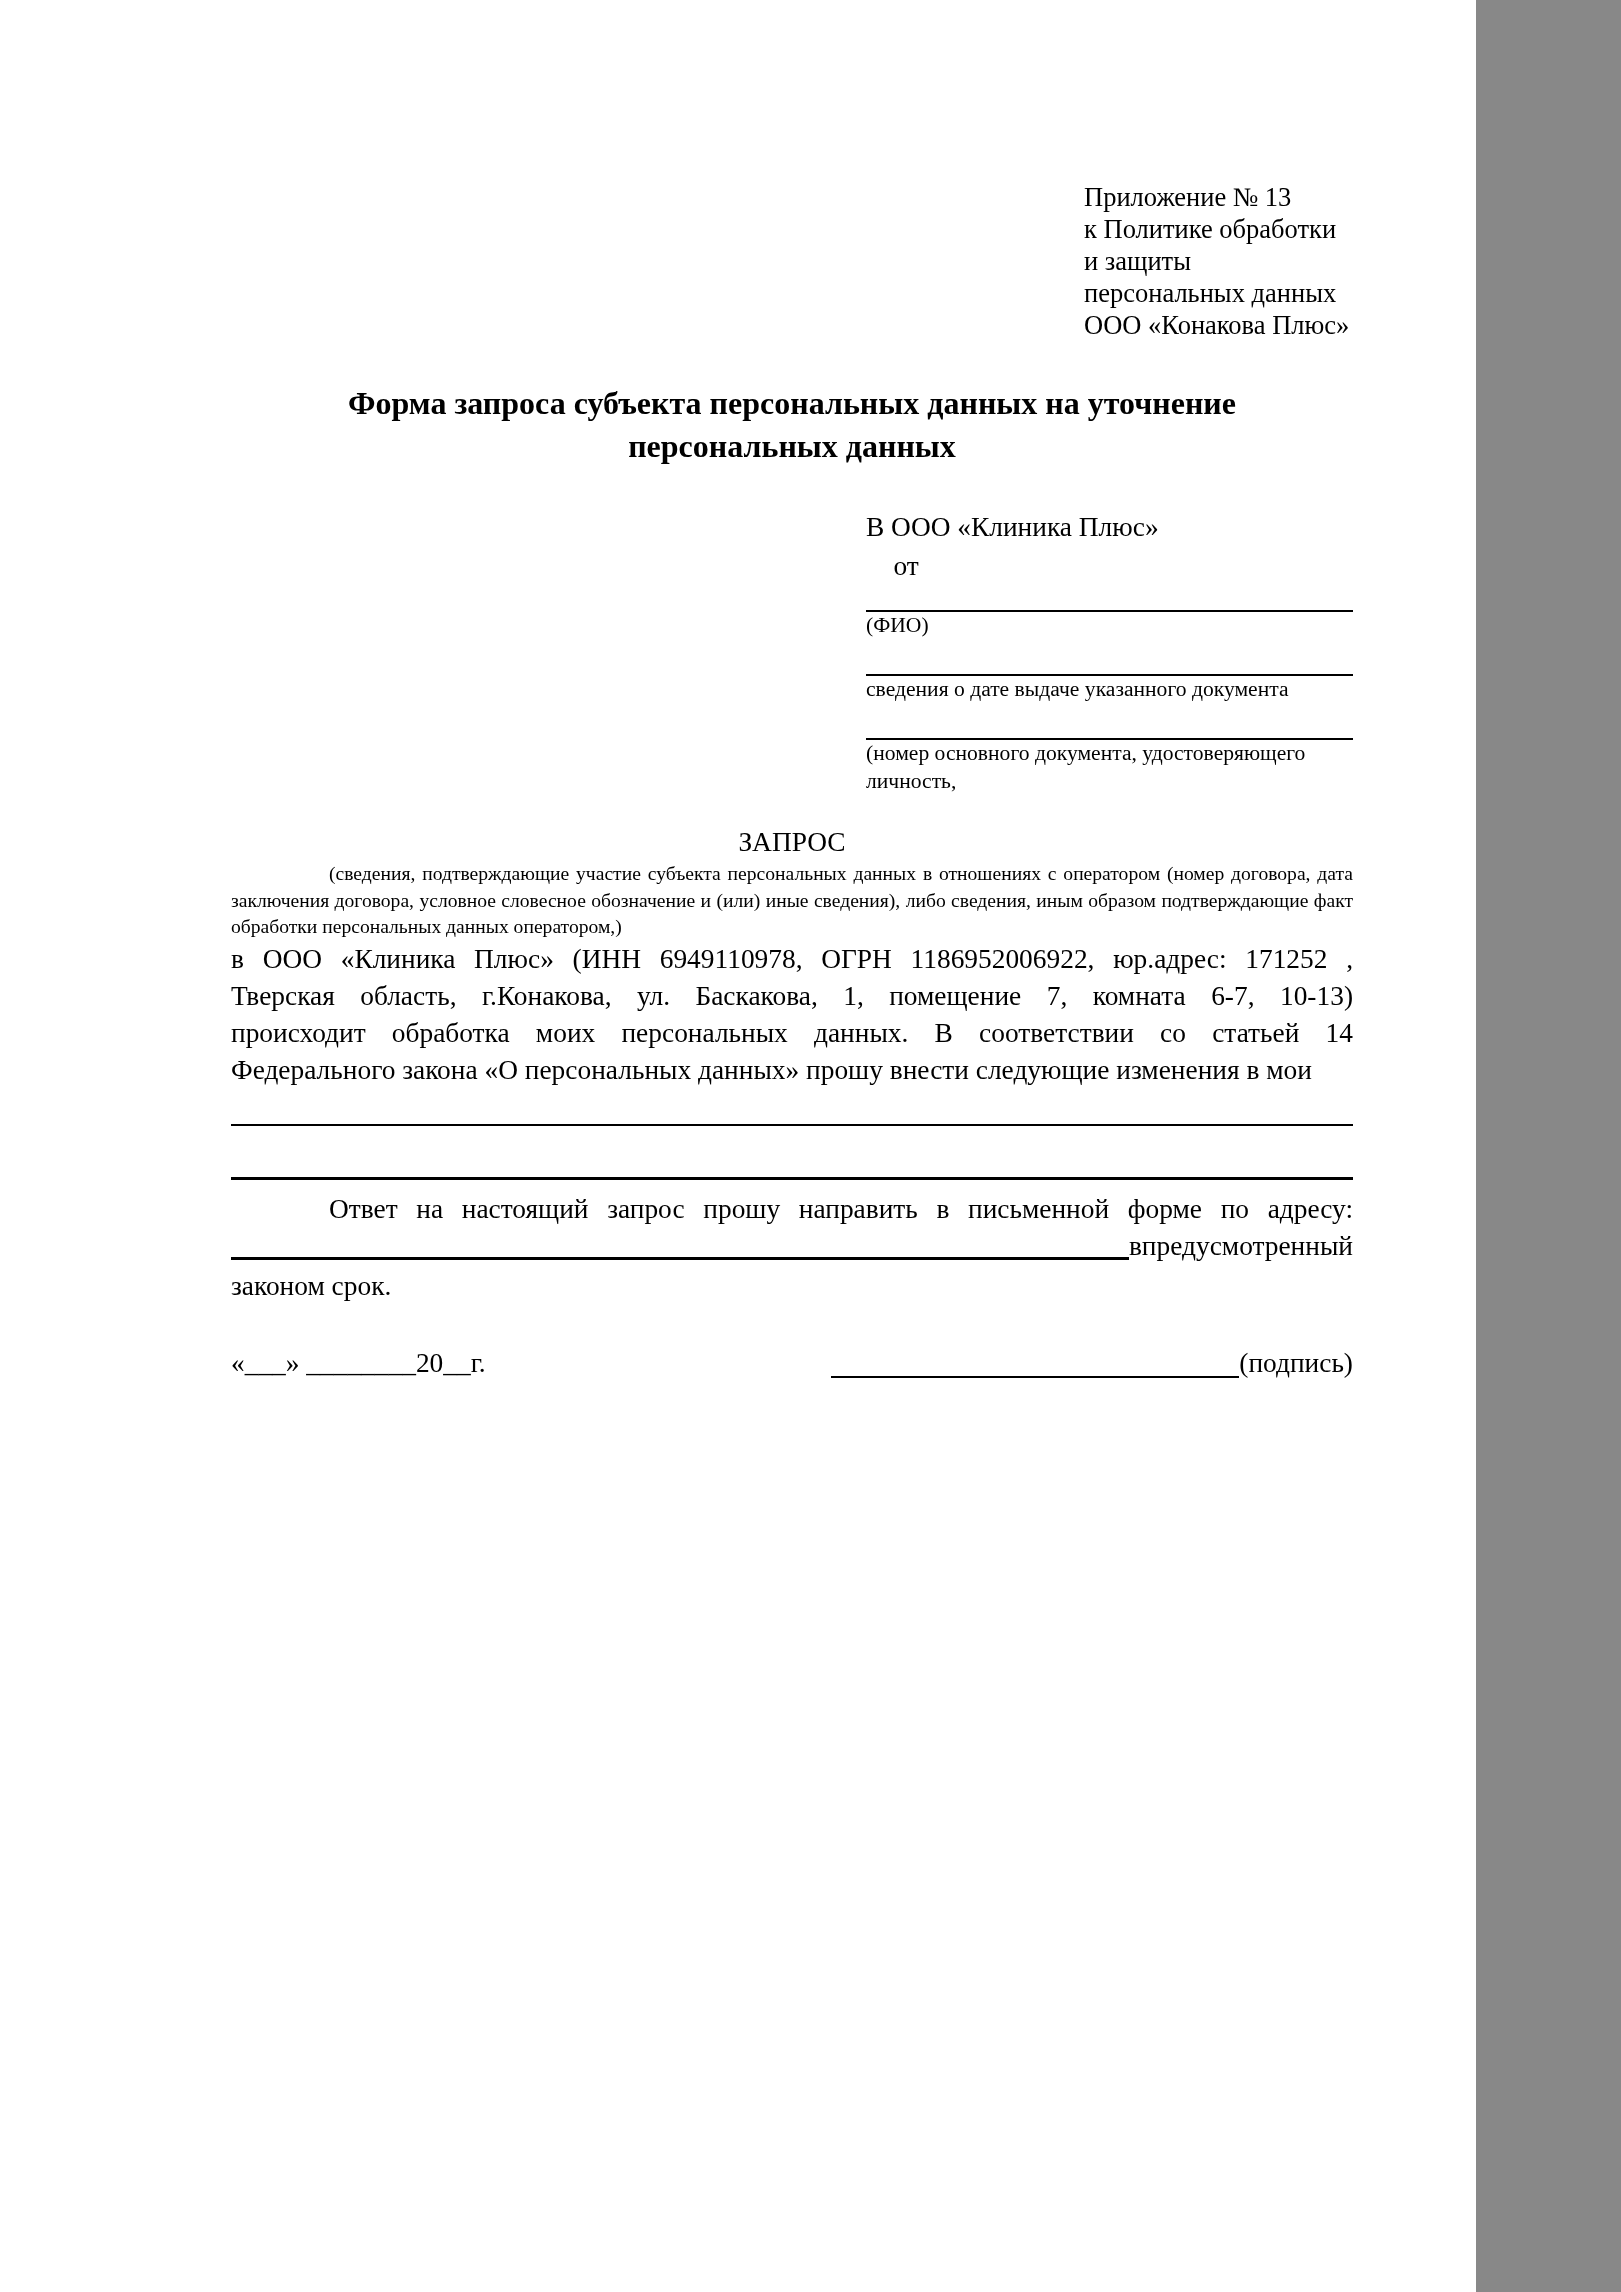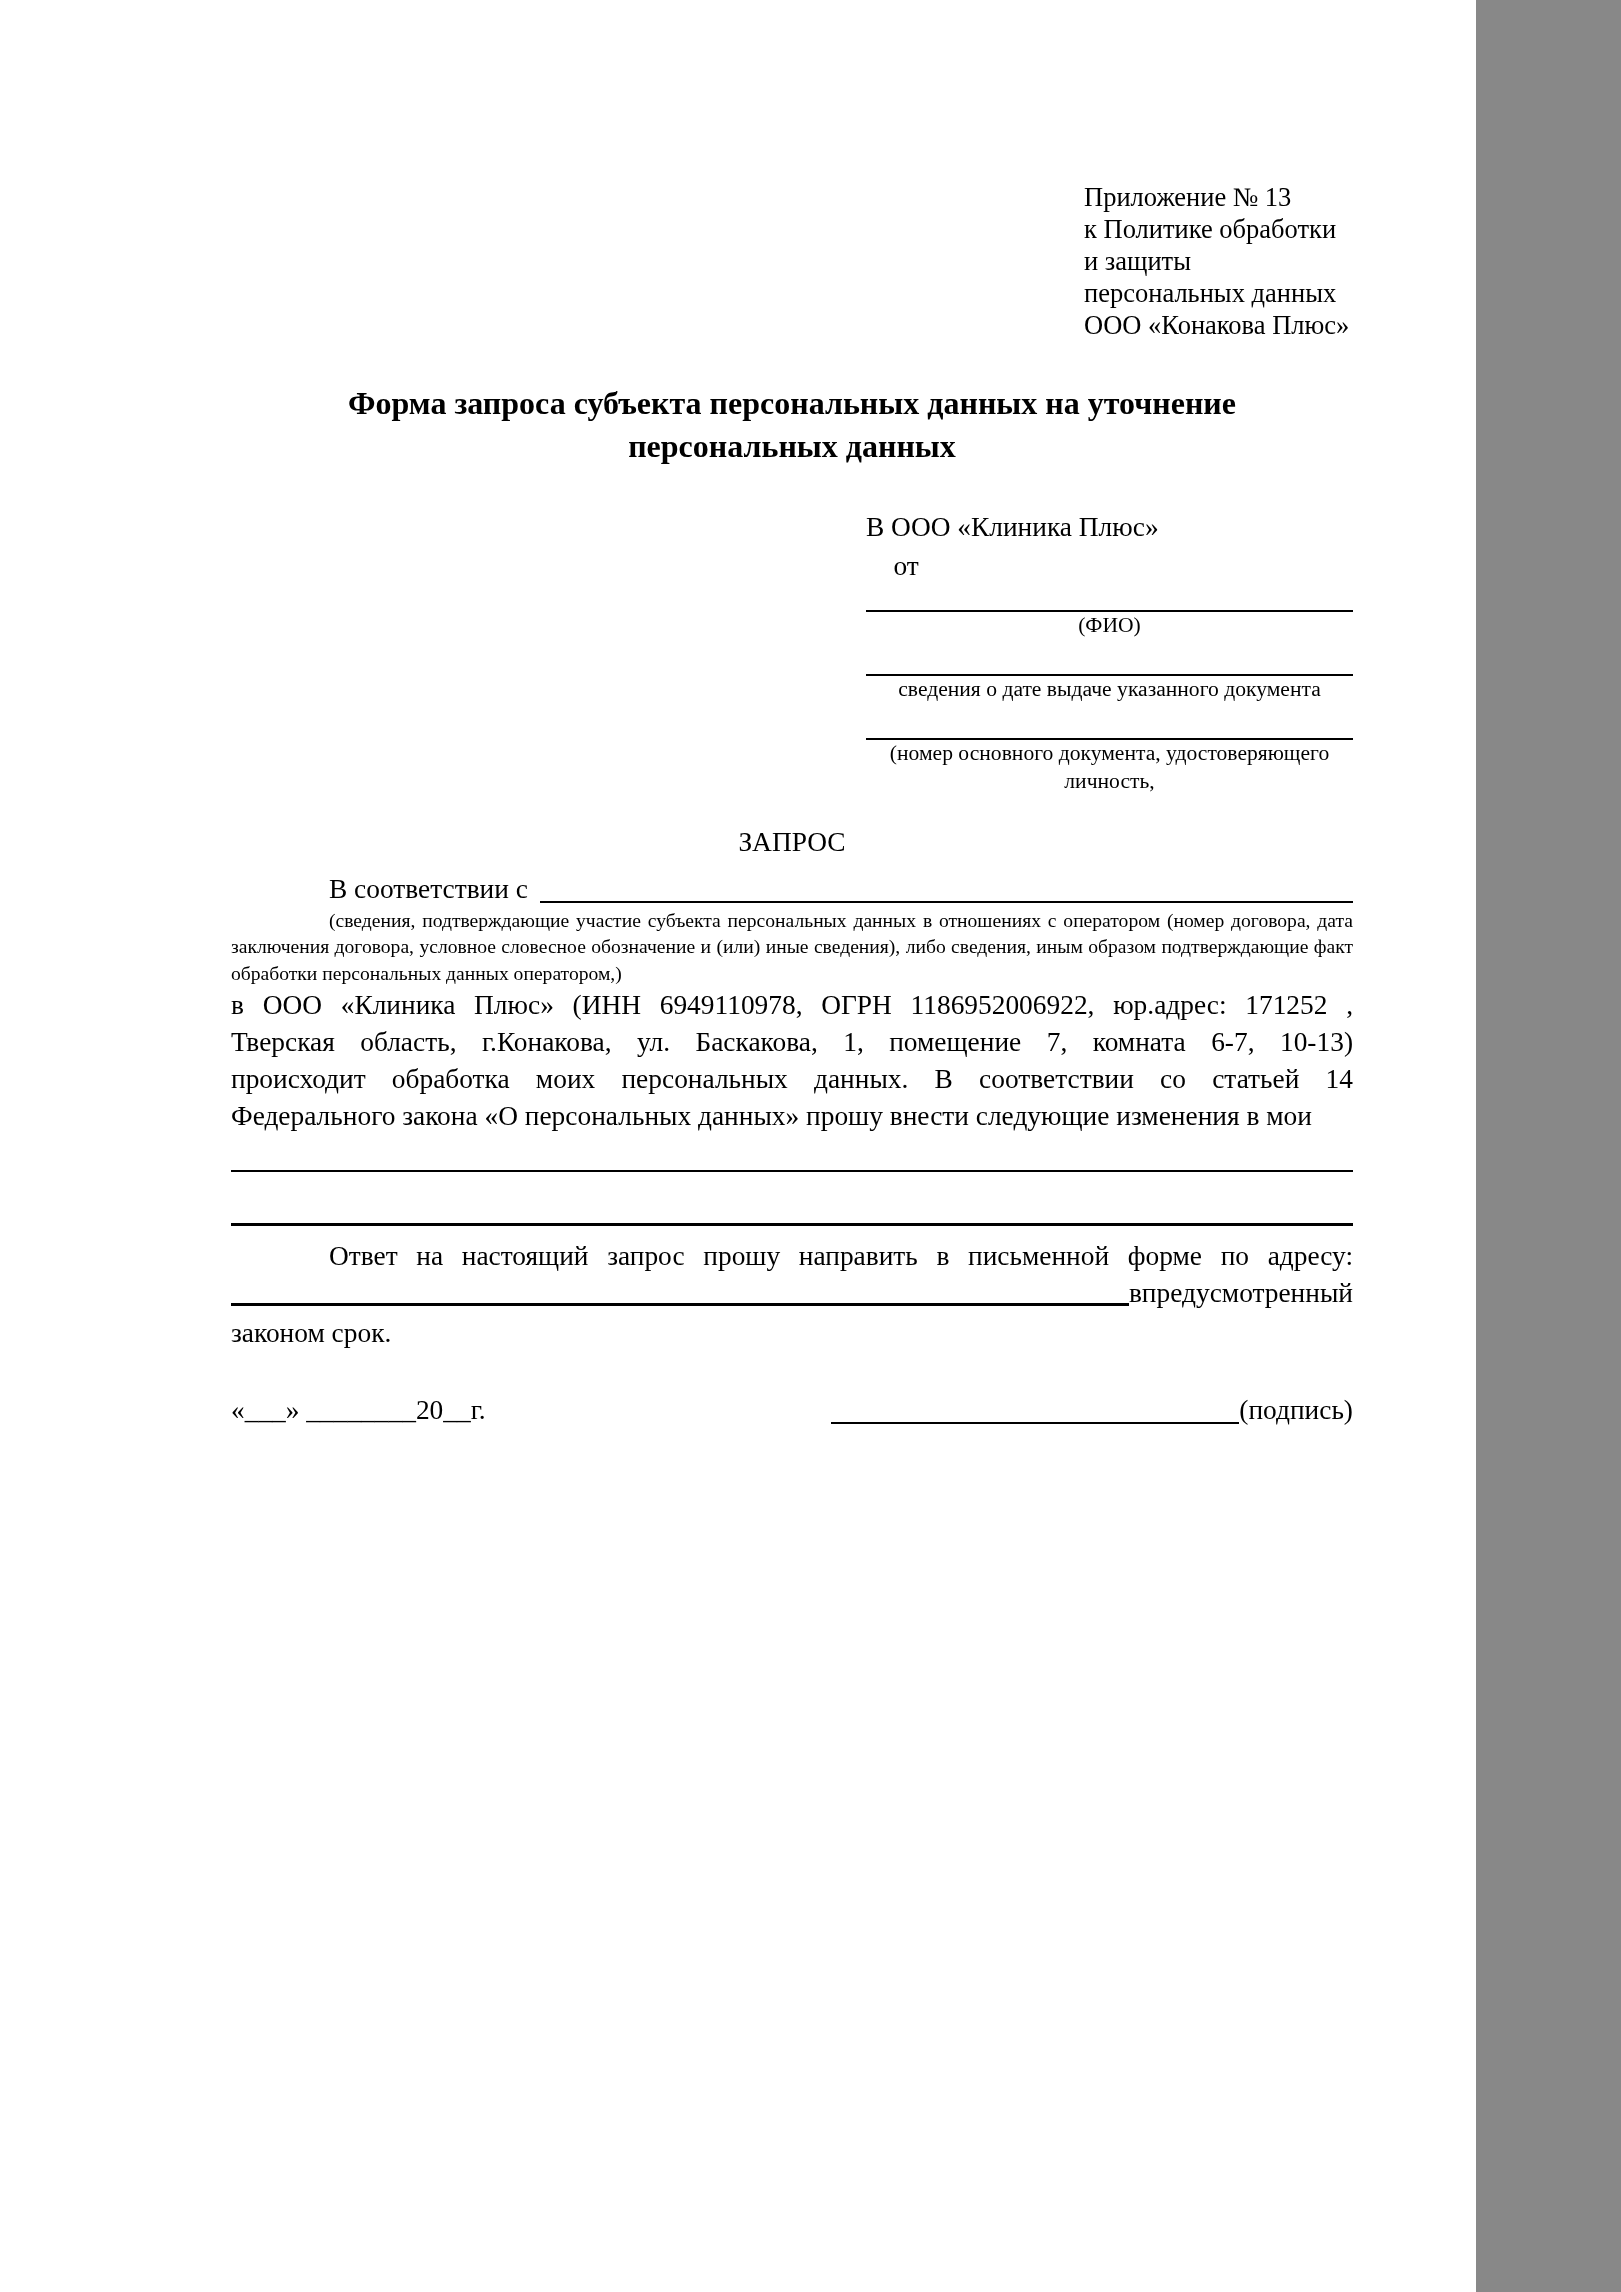--- a/index.html
+++ b/index.html
@@ -12,21 +12,21 @@
 
   .appendix { margin-left:853px; font-size:26.5px; line-height:32px; }
 
   .doc-title { margin-top:41px; font-size:32px; font-weight:bold; line-height:43px; }
   .doc-title div { text-align:center; }
 
   .addressee { margin-top:43px; margin-left:635px; font-size:27.4px; }
   .addr-to { line-height:33px; }
   .addr-from { padding-left:27.4px; line-height:33px; margin-top:5.9px; }
   .field-line { height:29px; border-bottom:2px solid #000; }
-  .field-caption { font-size:21.6px; line-height:27.4px; text-align:center; margin-bottom:7.8px; }
+  .field-caption { font-size:21.6px; line-height:27.4px; text-align:left; margin-bottom:7.8px; }
 
   .request-heading { margin-top:29px; text-align:center; font-size:27.4px; line-height:37px; }
 
   .opening { margin-top:9.8px; display:flex; font-size:27.4px; line-height:37px; }
   .opening-prefix { padding-left:98px; white-space:nowrap; }
   .opening-line { flex:1; border-bottom:2px solid #000; margin-left:11.8px; margin-bottom:4.9px; }
 
   .note { font-size:19.6px; line-height:26.5px; }
   .note div { text-align:justify; text-align-last:justify; }
   .note div:first-child { text-indent:98px; }
@@ -85,24 +85,20 @@
 
       <div>
         <div class="field-line"></div>
         <div class="field-caption">(номер основного документа, удостоверяющего личность,</div>
       </div>
 
     </div>
 
     <div class="request-heading">ЗАПРОС</div>
 
-    <div class="opening">
-      <span class="opening-prefix">В соответствии с</span>
-      <span class="opening-line"></span>
-    </div>
 
     <div class="note">
         <div>(сведения, подтверждающие участие субъекта персональных данных в отношениях с оператором (номер договора, дата</div>
         <div>заключения договора, условное словесное обозначение и (или) иные сведения), либо сведения, иным образом подтверждающие факт</div>
         <div>обработки персональных данных оператором,)</div>
       </div>
 
     <div class="body-par">
         <div>в ООО «Клиника Плюс» (ИНН 6949110978, ОГРН 1186952006922, юр.адрес: 171252 ,</div>
         <div>Тверская область, г.Конакова, ул. Баскакова, 1, помещение 7, комната 6-7, 10-13)</div>

